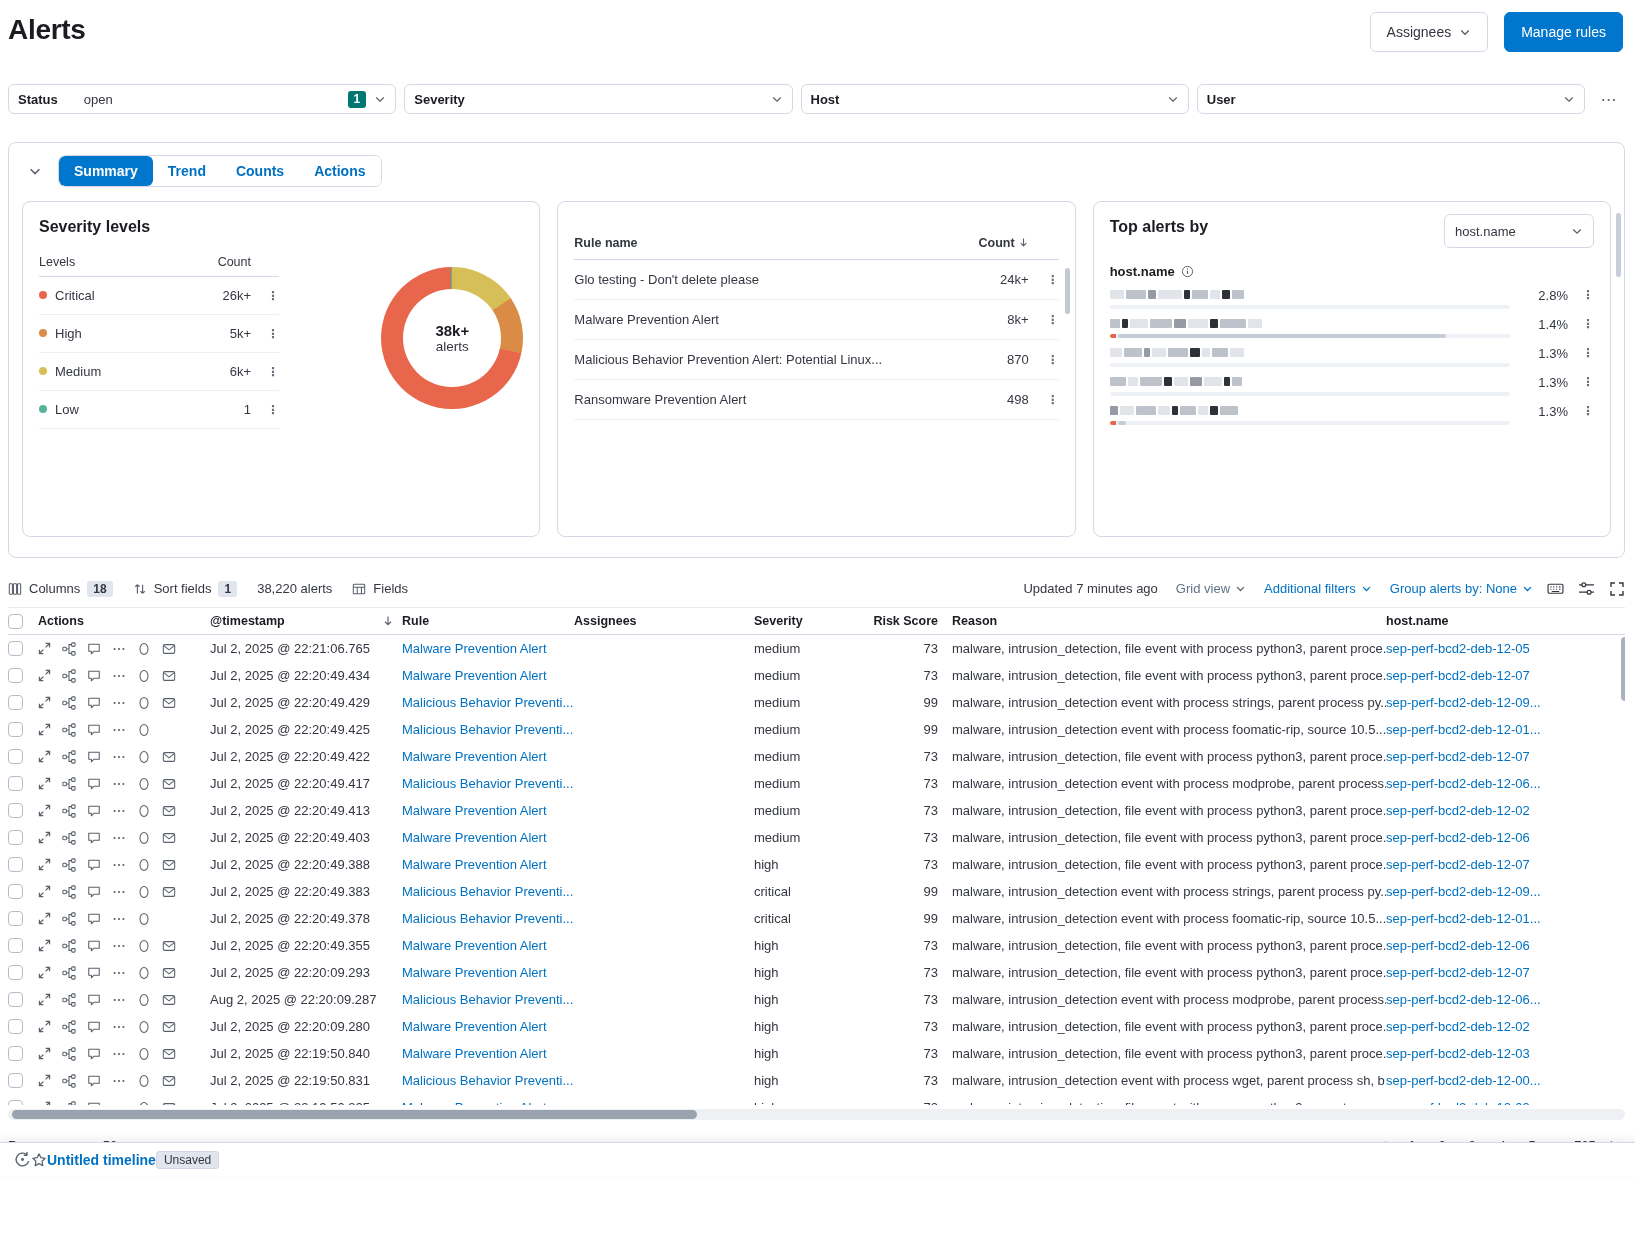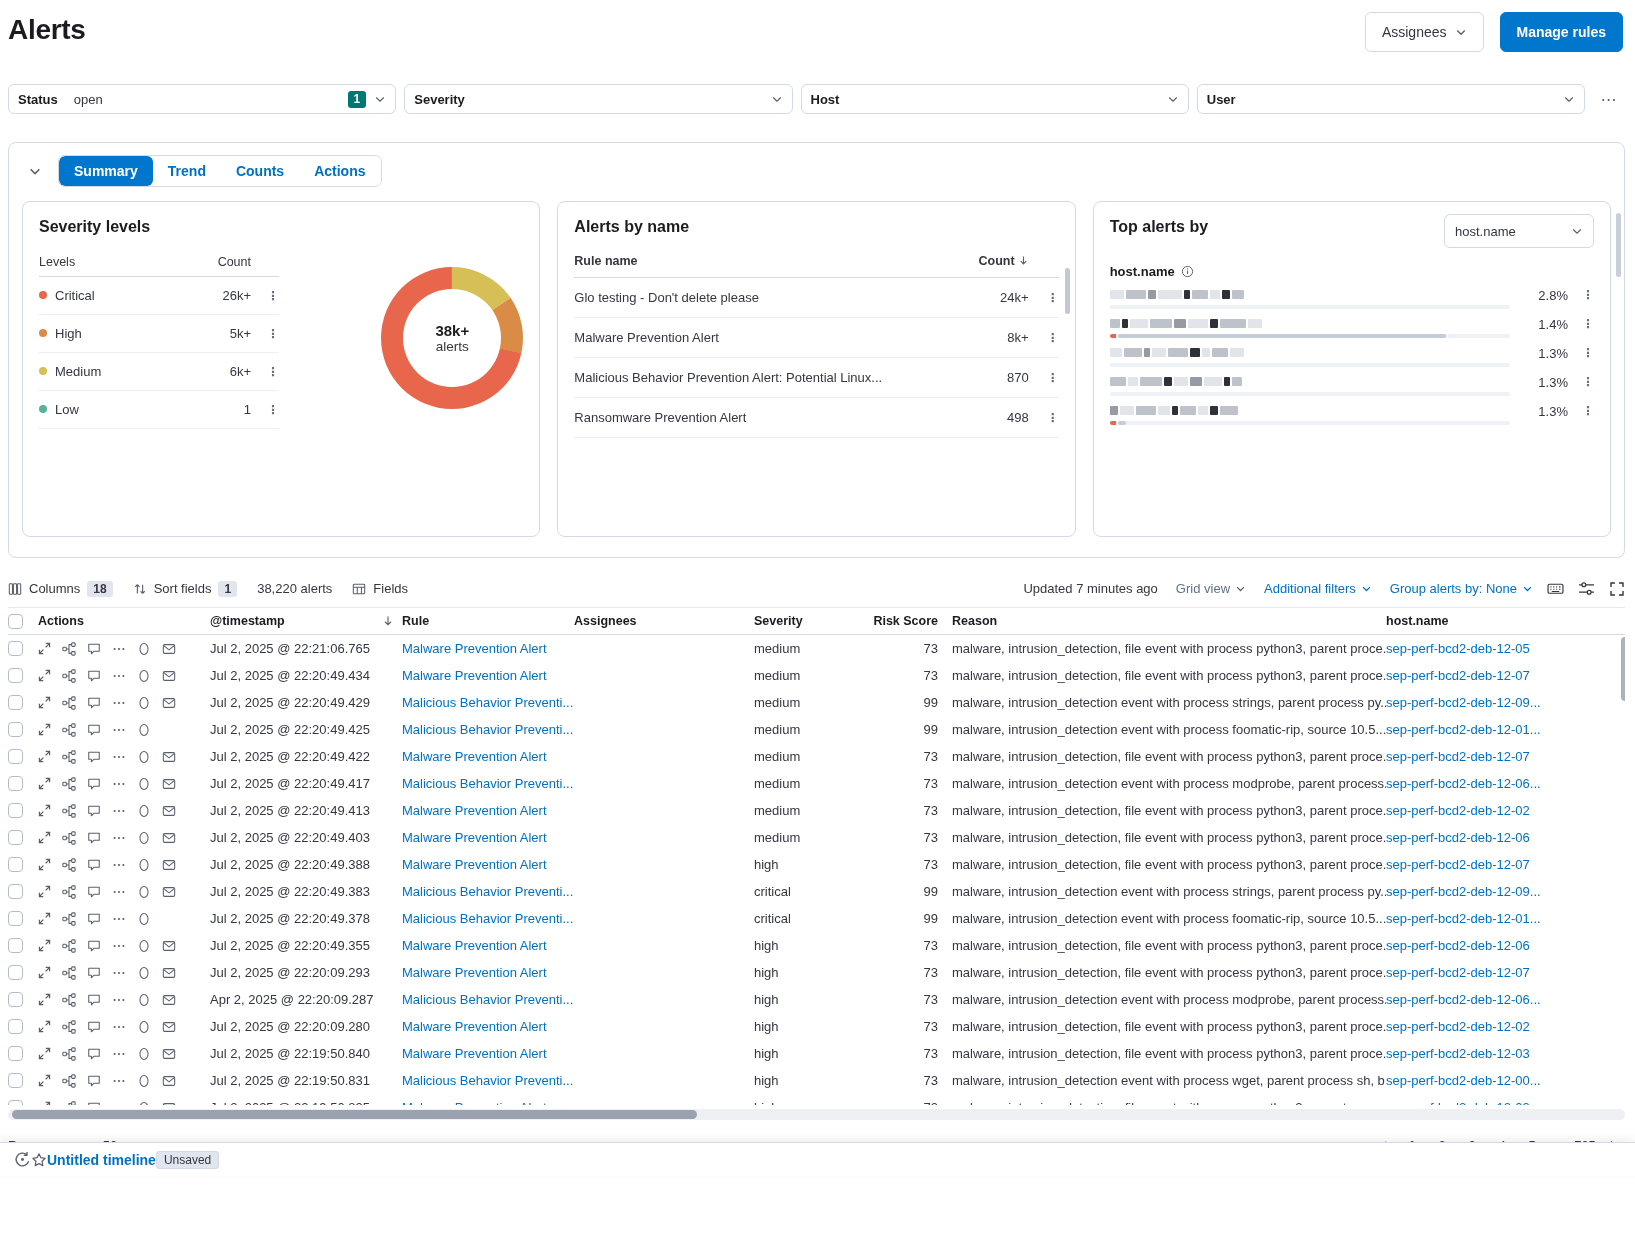--- a/index.html
+++ b/index.html
@@ -15,25 +15,25 @@
   }
   svg{display:block}
   .icon{display:inline-flex;align-items:center;justify-content:center;color:var(--icon)}
   a{color:var(--link);text-decoration:none;cursor:pointer}
 
   
   .page-header{display:flex;align-items:flex-start;justify-content:space-between;padding:12px 12px 0 8px;height:58px}
   .page-title{font-size:28px;font-weight:700;color:var(--title);letter-spacing:-.3px;margin:2px 0 0 0}
   .header-actions{display:flex;gap:16px;align-items:center}
   .btn{height:40px;border-radius:6px;display:inline-flex;align-items:center;gap:8px;padding:0 16px;font-size:14px;cursor:pointer;border:1px solid var(--border);background:#fff;color:var(--text);font-weight:500}
-  .btn.primary{background:var(--primary);border-color:var(--primary);color:#fff;font-weight:700}
+  .btn.primary{background:var(--primary);border-color:var(--primary);color:#fff;font-weight:400}
 
   
   .filter-bar{display:flex;gap:8px;align-items:center;padding:0 10px 0 8px;margin-top:26px}
-  .filter-box{flex:1;height:30px;border:1px solid var(--border);border-radius:6px;background:#fff;display:flex;align-items:center;padding:0 9px;gap:16px;cursor:pointer}
+  .filter-box{flex:1;height:30px;border:1px solid var(--border);border-radius:6px;background:#fff;display:flex;align-items:center;padding:0 9px;gap:26px;cursor:pointer}
   .f-label{font-weight:600;color:var(--title)}
   .f-value{color:var(--text)}
   .f-right{margin-left:auto;display:flex;align-items:center;gap:8px}
   .status-badge{background:#007871;color:#fff;border-radius:3px;font-size:12px;font-weight:700;padding:1px 6px;line-height:15px}
   .filter-more{width:32px;height:28px;display:flex;align-items:center;justify-content:center;color:var(--icon);cursor:pointer;font-size:16px;letter-spacing:1px}
 
   
   .charts-wrap{margin:28px 10px 0 8px;border:1px solid var(--border);border-radius:8px;padding:12px 13px 20px;position:relative}
   .charts-header{display:flex;align-items:center;gap:16px;padding-left:6px}
   .collapse-toggle{cursor:pointer;color:var(--icon)}
@@ -249,21 +249,20 @@
             <div class="donut-center">
               <span class="v">38k+</span>
               <span class="l">alerts</span>
             </div>
           </div>
         </div>
       </div>
     </div>
 
     <div class="panel">
-      <div class="panel-title">Alerts by name</div>
       <div class="byname-head">
         <span class="bn-name">Rule name</span>
         <span class="bn-count" style="display:flex;justify-content:flex-end;align-items:center;gap:3px">
           <span>Count</span>
           <span class="icon">
               <svg width="11" height="11" viewBox="0 0 16 16" fill="none" stroke="currentColor" stroke-width="1.6">
                 <path d="M8 2v11M4 9l4 4 4-4"></path>
               </svg>
             </span>
         </span>
@@ -1216,21 +1215,21 @@
               <ellipse cx="8" cy="8" rx="4.6" ry="6.2"></ellipse>
             </svg>
       </span>
       <span class="act icon mail">
         <svg width="14" height="14" viewBox="0 0 16 16" fill="none" stroke="currentColor" stroke-width="1.2">
               <rect x="1.5" y="3" width="13" height="10" rx="1.5"></rect>
               <path d="M2 4.2l6 4.8 6-4.8"></path>
             </svg>
       </span>
     </div>
-    <div class="td td-ts">Apr 2, 2025 @ 22:20:09.287</div>
+    <div class="td td-ts">Aug 2, 2025 @ 22:20:09.287</div>
     <div class="td td-rule"><a>Malicious Behavior Preventi...</a></div>
     <div class="td td-assignees"></div>
     <div class="td td-sev">high</div>
     <div class="td td-risk">73</div>
     <div class="td td-reason">malware, intrusion_detection event with process modprobe, parent process...</div>
     <div class="td td-host"><a>sep-perf-bcd2-deb-12-06...</a></div>
   </div>
       <div class="tgrid tr">
     <div class="td td-cb">
           <span class="cb"></span>

